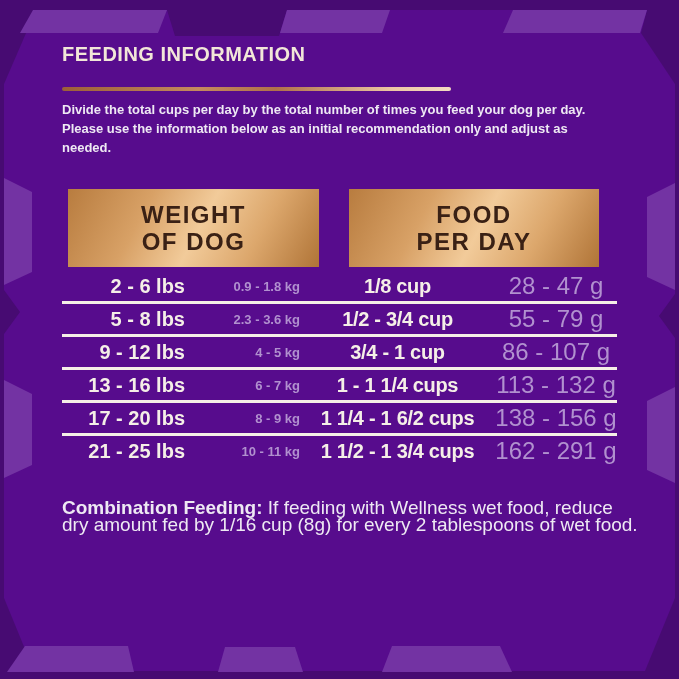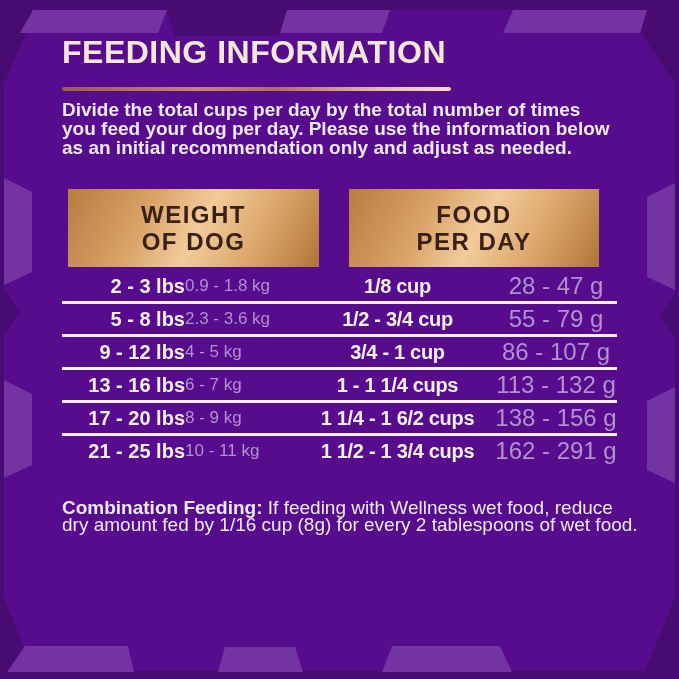--- a/index.html
+++ b/index.html
@@ -18,52 +18,52 @@
   .canvas{
     position:relative;width:679px;height:679px;overflow:hidden;
     background:var(--background);
     font-family:"Liberation Sans", sans-serif;
   }
   .bg-svg{position:absolute;inset:0;width:679px;height:679px;display:block;}
   .bg-dark{fill:var(--background-dark);}
   .bg-light{fill:var(--background-light);}
 
   .title{
-    position:absolute;left:62px;top:36px;margin:0;
-    font-size:32px;font-weight:700;letter-spacing:.5px;line-height:1;
+    position:absolute;left:62px;top:44px;margin:0;
+    font-size:20px;font-weight:700;letter-spacing:.5px;line-height:1;
     color:var(--title-text);white-space:nowrap;
   }
   .title-underline{
     position:absolute;left:62px;top:87px;width:389px;height:4px;border-radius:2px;
     background:linear-gradient(90deg,#9c5f38 0%,#c58a5e 35%,#b0714a 55%,#ecc7a4 85%,#f3dcc2 100%);
   }
   .intro{
     position:absolute;left:62px;top:100px;width:556px;margin:0;
-    font-size:19px;font-weight:700;line-height:19px;color:var(--body-text);
+    font-size:13px;font-weight:700;line-height:19px;color:var(--body-text);
   }
 
   .gold-row{position:absolute;left:68px;top:189px;display:flex;gap:30px;}
   .gold-box{
     height:78px;display:flex;flex-direction:column;align-items:center;justify-content:center;
     background:linear-gradient(118deg,#b87c3f 0%,#d8a166 30%,var(--gold-light) 52%,#dca76c 74%,#b07437 100%);
     color:var(--gold-text);font-weight:700;font-size:24px;letter-spacing:1.5px;line-height:27px;
     text-align:center;
   }
   .gold-box.w1{width:251px;}
   .gold-box.w2{width:250px;}
 
   .table{position:absolute;left:62px;top:271px;width:555px;}
   .row{
     display:grid;grid-template-columns:123px 115px 195px 122px;
     align-items:center;height:30px;
   }
   .row.with-divider{border-bottom:3px solid var(--divider);}
   .cell{white-space:nowrap;}
   .cell.lbs{font-size:20px;font-weight:700;color:var(--divider);text-align:right;}
-  .cell.kg{font-size:17px;font-weight:400;color:var(--value-text);text-align:left;}
+  .cell.kg{font-size:13px;font-weight:700;color:var(--value-text);text-align:right;}
   .cell.cups{font-size:20px;font-weight:700;color:var(--divider);text-align:center;letter-spacing:-.3px;}
   .cell.grams{font-size:24px;font-weight:400;color:var(--value-text);text-align:center;}
 
   .note{
     position:absolute;left:62px;top:499px;width:576px;margin:0;
     font-size:19px;line-height:17px;color:var(--body-text);font-weight:400;
   }
   .note .note-label{font-weight:700;}
 </style>
 </head>
@@ -112,21 +112,21 @@
       <span>OF DOG</span>
     </div>
     <div class="gold-box w2">
       <span>FOOD</span>
       <span>PER DAY</span>
     </div>
   </div>
 
   <div class="table">
     <div class="row with-divider">
-      <div class="cell lbs">2 - 3 lbs</div>
+      <div class="cell lbs">2 - 6 lbs</div>
       <div class="cell kg">0.9 - 1.8 kg</div>
       <div class="cell cups">1/8 cup</div>
       <div class="cell grams">28 - 47 g</div>
     </div>
     <div class="row with-divider">
       <div class="cell lbs">5 - 8 lbs</div>
       <div class="cell kg">2.3 - 3.6 kg</div>
       <div class="cell cups">1/2 - 3/4 cup</div>
       <div class="cell grams">55 - 79 g</div>
     </div>

